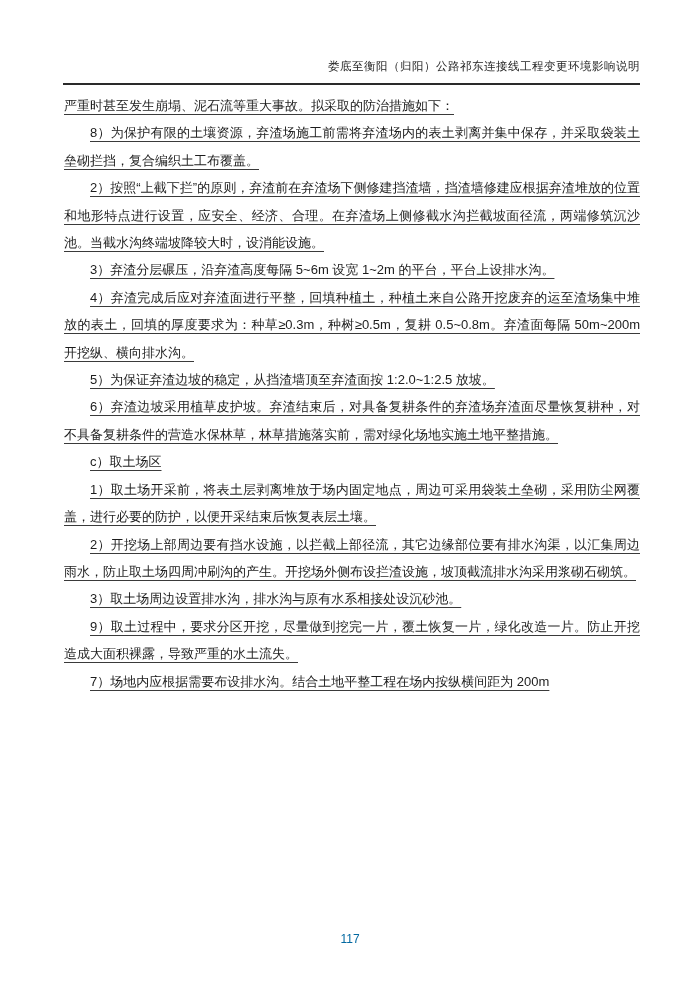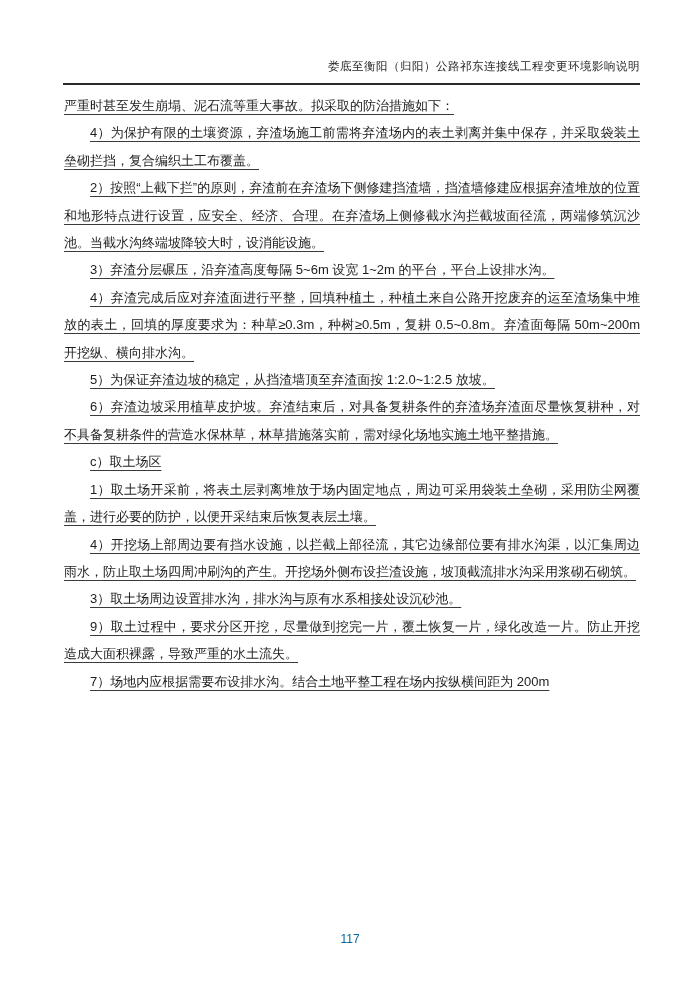--- a/index.html
+++ b/index.html
@@ -67,27 +67,27 @@
   }
 </style>
 </head>
 <body>
 
 <div class="page">
   <div class="header">娄底至衡阳（归阳）公路祁东连接线工程变更环境影响说明</div>
   <div class="header-rule"></div>
   <div class="doc-body">
       <p class="para no-indent">严重时甚至发生崩塌、泥石流等重大事故。拟采取的防治措施如下：</p>
-      <p class="para">4）为保护有限的土壤资源，弃渣场施工前需将弃渣场内的表土剥离并集中保存，并采取袋装土垒砌拦挡，复合编织土工布覆盖。</p>
+      <p class="para">8）为保护有限的土壤资源，弃渣场施工前需将弃渣场内的表土剥离并集中保存，并采取袋装土垒砌拦挡，复合编织土工布覆盖。</p>
       <p class="para">2）按照“上截下拦”的原则，弃渣前在弃渣场下侧修建挡渣墙，挡渣墙修建应根据弃渣堆放的位置和地形特点进行设置，应安全、经济、合理。在弃渣场上侧修截水沟拦截坡面径流，两端修筑沉沙池。当截水沟终端坡降较大时，设消能设施。</p>
       <p class="para">3）弃渣分层碾压，沿弃渣高度每隔 5~6m 设宽 1~2m 的平台，平台上设排水沟。</p>
       <p class="para">4）弃渣完成后应对弃渣面进行平整，回填种植土，种植土来自公路开挖废弃的运至渣场集中堆放的表土，回填的厚度要求为：种草≥0.3m，种树≥0.5m，复耕 0.5~0.8m。弃渣面每隔 50m~200m 开挖纵、横向排水沟。</p>
       <p class="para">5）为保证弃渣边坡的稳定，从挡渣墙顶至弃渣面按 1:2.0~1:2.5 放坡。</p>
       <p class="para">6）弃渣边坡采用植草皮护坡。弃渣结束后，对具备复耕条件的弃渣场弃渣面尽量恢复耕种，对不具备复耕条件的营造水保林草，林草措施落实前，需对绿化场地实施土地平整措施。</p>
       <p class="para">c）取土场区</p>
       <p class="para">1）取土场开采前，将表土层剥离堆放于场内固定地点，周边可采用袋装土垒砌，采用防尘网覆盖，进行必要的防护，以便开采结束后恢复表层土壤。</p>
-      <p class="para">4）开挖场上部周边要有挡水设施，以拦截上部径流，其它边缘部位要有排水沟渠，以汇集周边雨水，防止取土场四周冲刷沟的产生。开挖场外侧布设拦渣设施，坡顶截流排水沟采用浆砌石砌筑。</p>
+      <p class="para">2）开挖场上部周边要有挡水设施，以拦截上部径流，其它边缘部位要有排水沟渠，以汇集周边雨水，防止取土场四周冲刷沟的产生。开挖场外侧布设拦渣设施，坡顶截流排水沟采用浆砌石砌筑。</p>
       <p class="para">3）取土场周边设置排水沟，排水沟与原有水系相接处设沉砂池。</p>
       <p class="para">9）取土过程中，要求分区开挖，尽量做到挖完一片，覆土恢复一片，绿化改造一片。防止开挖造成大面积裸露，导致严重的水土流失。</p>
       <p class="para">7）场地内应根据需要布设排水沟。结合土地平整工程在场内按纵横间距为 200m</p>
     </div>
   <div class="page-number">117</div>
 </div>
 
 </body></html>

